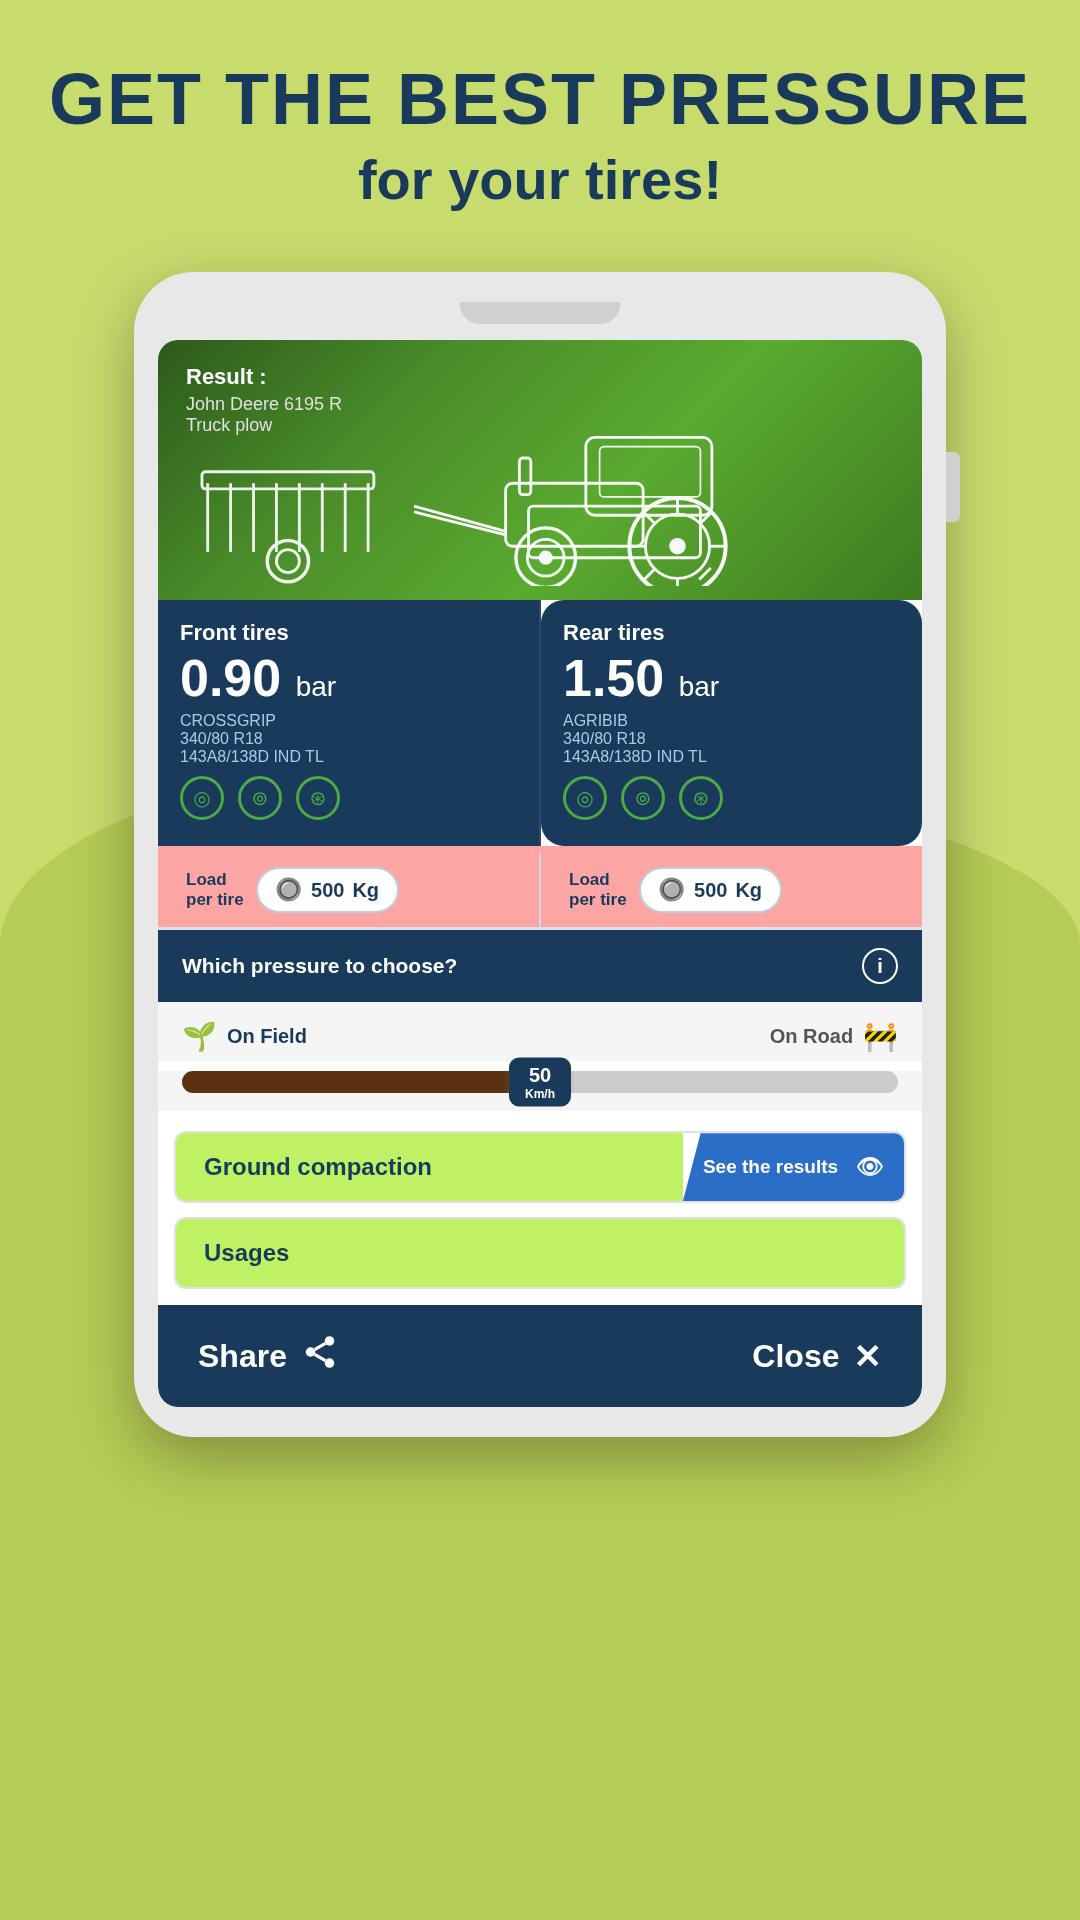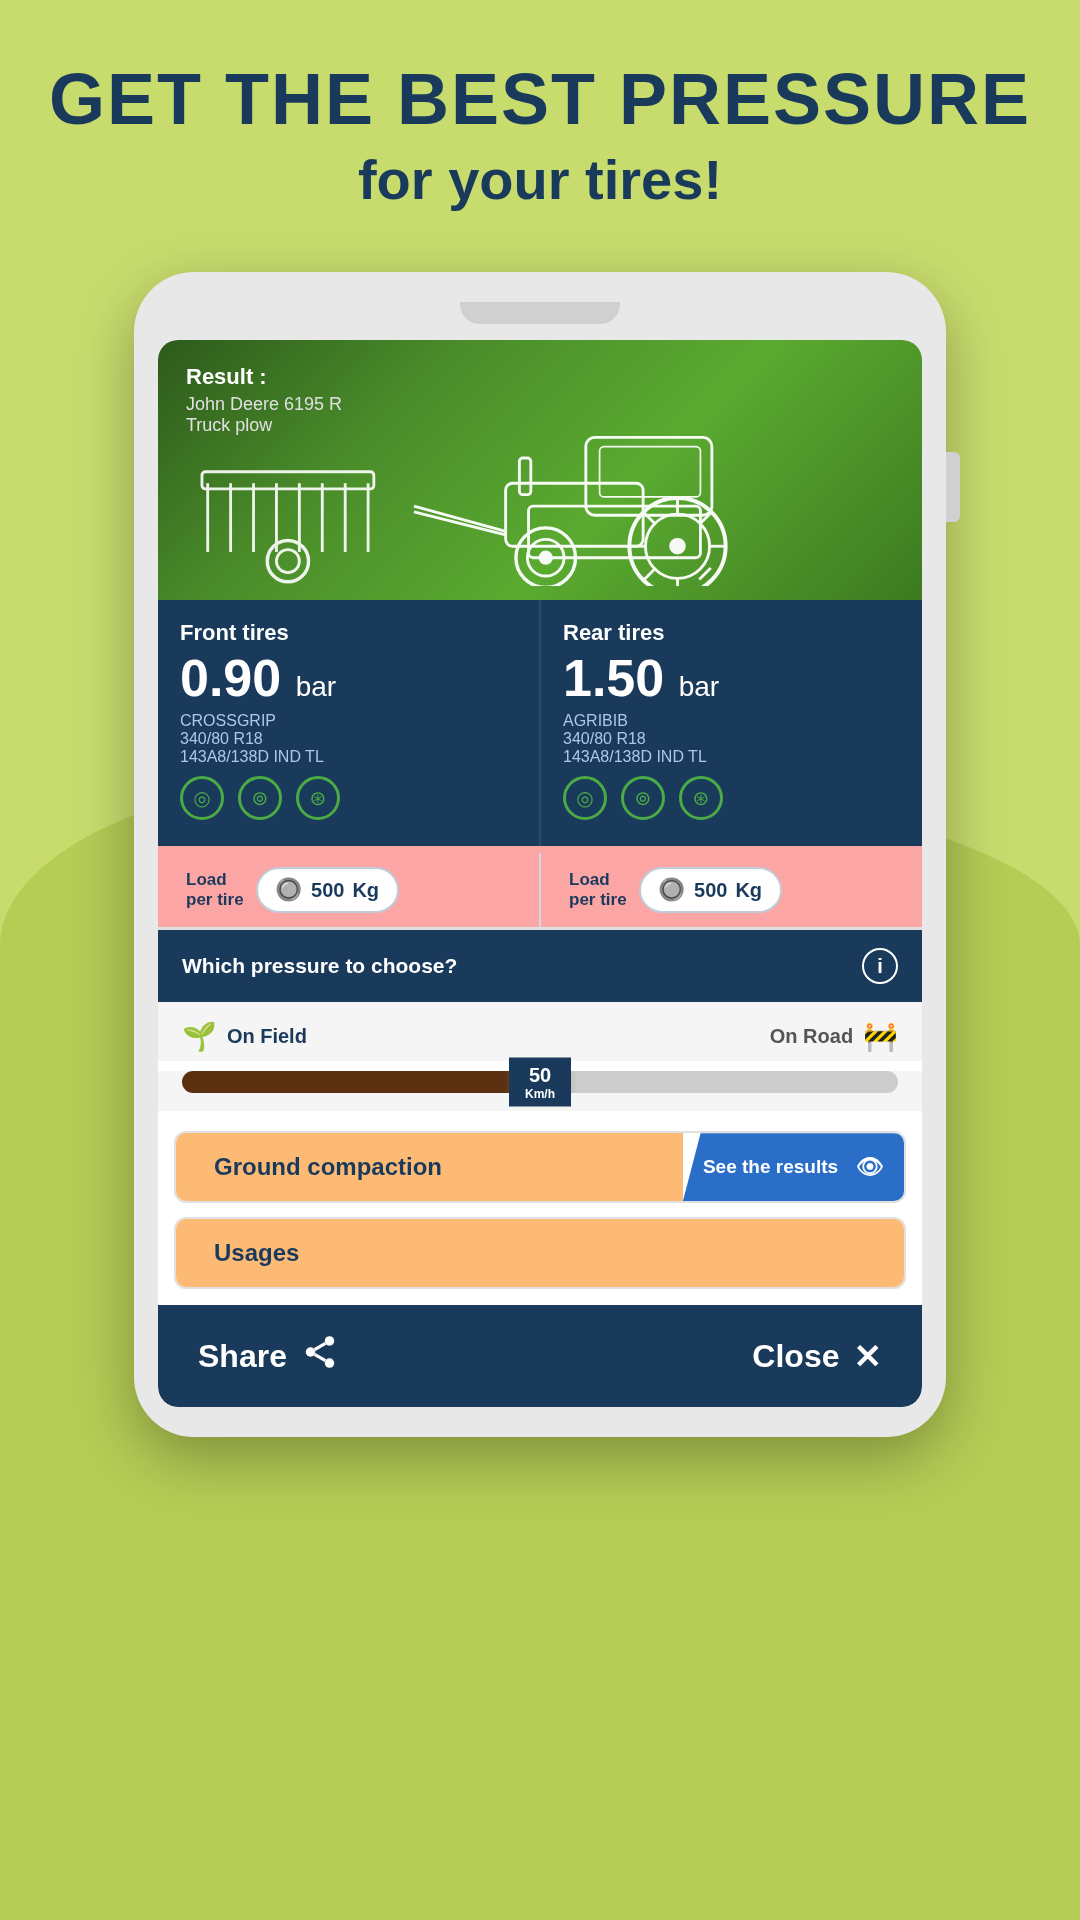--- a/index.html
+++ b/index.html
@@ -126,20 +126,21 @@
     .tire-card {
       flex: 1;
       background: #1a3a5c;
       color: #fff;
       padding: 20px 22px 16px;
       border-right: 2px solid #2a4a6c;
     }
 
     .tire-card:last-child {
       border-right: none;
+      border-radius: 23px;
     }
 
     .tire-card-title {
       font-size: 22px;
       font-weight: 700;
       color: #fff;
       margin-bottom: 6px;
     }
 
     .tire-pressure {
@@ -305,21 +306,21 @@
       position: relative;
       margin-top: 10px;
     }
 
     .slider-thumb {
       position: absolute;
       left: 50%;
       top: 50%;
       transform: translate(-50%, -50%);
       background: #1a3a5c;
-      border-radius: 0;
+      border-radius: 10px;
       padding: 6px 16px;
       color: #fff;
       font-size: 20px;
       font-weight: 700;
       white-space: nowrap;
       text-align: center;
     }
 
     .slider-thumb-sub {
       font-size: 12px;
@@ -338,25 +339,25 @@
 
     .action-row {
       display: flex;
       border-radius: 12px;
       overflow: hidden;
       border: 2px solid #e0e0e0;
       height: 72px;
     }
 
     .action-label {
-      background: #fdba74;
+      background: #bef264;
       flex: 1;
       display: flex;
       align-items: center;
-      padding: 0 38px;
+      padding: 0 28px;
       font-size: 24px;
       font-weight: 700;
       color: #1a3a5c;
     }
 
     .action-btn {
       background: #2a6ec8;
       display: flex;
       align-items: center;
       gap: 18px;

